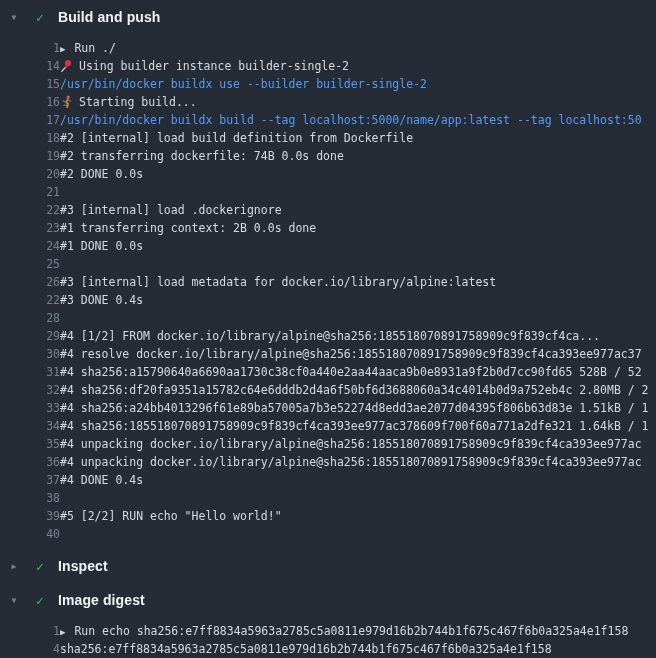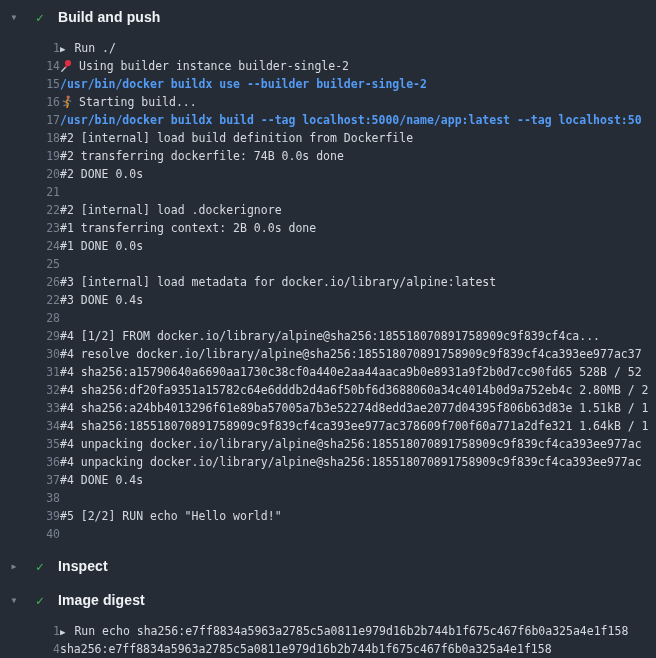--- a/index.html
+++ b/index.html
@@ -61,21 +61,21 @@
     text-align: right;
     color: #768390;
     cursor: pointer;
   }
   .txt {
     margin-left: 0;
     color: #d4dae0;
   }
   .cmd {
     color: #539bf5;
-    font-weight: bold;
+    font-weight: normal;
   }
   .gtri {
     font-size: 9px;
     color: #cdd5dd;
     margin-right: 9px;
   }
   .emo {
     display: inline-block;
     width: 13px;
     height: 13px;
@@ -106,21 +106,21 @@
         <div class="row"><span class="num">16</span><span class="txt"><span class="emo"><svg width="13" height="13" viewBox="0 0 13 13">
                 <circle cx="8.2" cy="2.1" r="1.7" fill="#bf6952"></circle>
                 <path d="M7.9 4.1 L6.1 7.1 L8.2 8.9 L7.1 12.1" stroke="#f4900c" stroke-width="1.7" fill="none" stroke-linecap="round" stroke-linejoin="round"></path>
                 <path d="M7.9 4.6 L10.6 6.3 M6.2 6.9 L3.1 6.1 M8.2 9.2 L3.9 10.6" stroke="#66757f" stroke-width="1.3" fill="none" stroke-linecap="round"></path>
               </svg></span>Starting build...</span></div>
         <div class="row"><span class="num">17</span><span class="txt cmd">/usr/bin/docker buildx build --tag localhost:5000/name/app:latest --tag localhost:50</span></div>
         <div class="row"><span class="num">18</span><span class="txt">#2 [internal] load build definition from Dockerfile</span></div>
         <div class="row"><span class="num">19</span><span class="txt">#2 transferring dockerfile: 74B 0.0s done</span></div>
         <div class="row"><span class="num">20</span><span class="txt">#2 DONE 0.0s</span></div>
         <div class="row"><span class="num">21</span><span class="txt"></span></div>
-        <div class="row"><span class="num">22</span><span class="txt">#2 [internal] load .dockerignore</span></div>
+        <div class="row"><span class="num">22</span><span class="txt">#3 [internal] load .dockerignore</span></div>
         <div class="row"><span class="num">23</span><span class="txt">#1 transferring context: 2B 0.0s done</span></div>
         <div class="row"><span class="num">24</span><span class="txt">#1 DONE 0.0s</span></div>
         <div class="row"><span class="num">25</span><span class="txt"></span></div>
         <div class="row"><span class="num">26</span><span class="txt">#3 [internal] load metadata for docker.io/library/alpine:latest</span></div>
         <div class="row"><span class="num">22</span><span class="txt">#3 DONE 0.4s</span></div>
         <div class="row"><span class="num">28</span><span class="txt"></span></div>
         <div class="row"><span class="num">29</span><span class="txt">#4 [1/2] FROM docker.io/library/alpine@sha256:185518070891758909c9f839cf4ca...</span></div>
         <div class="row"><span class="num">30</span><span class="txt">#4 resolve docker.io/library/alpine@sha256:185518070891758909c9f839cf4ca393ee977ac37</span></div>
         <div class="row"><span class="num">31</span><span class="txt">#4 sha256:a15790640a6690aa1730c38cf0a440e2aa44aaca9b0e8931a9f2b0d7cc90fd65 528B / 52</span></div>
         <div class="row"><span class="num">32</span><span class="txt">#4 sha256:df20fa9351a15782c64e6dddb2d4a6f50bf6d3688060a34c4014b0d9a752eb4c 2.80MB / 2</span></div>

